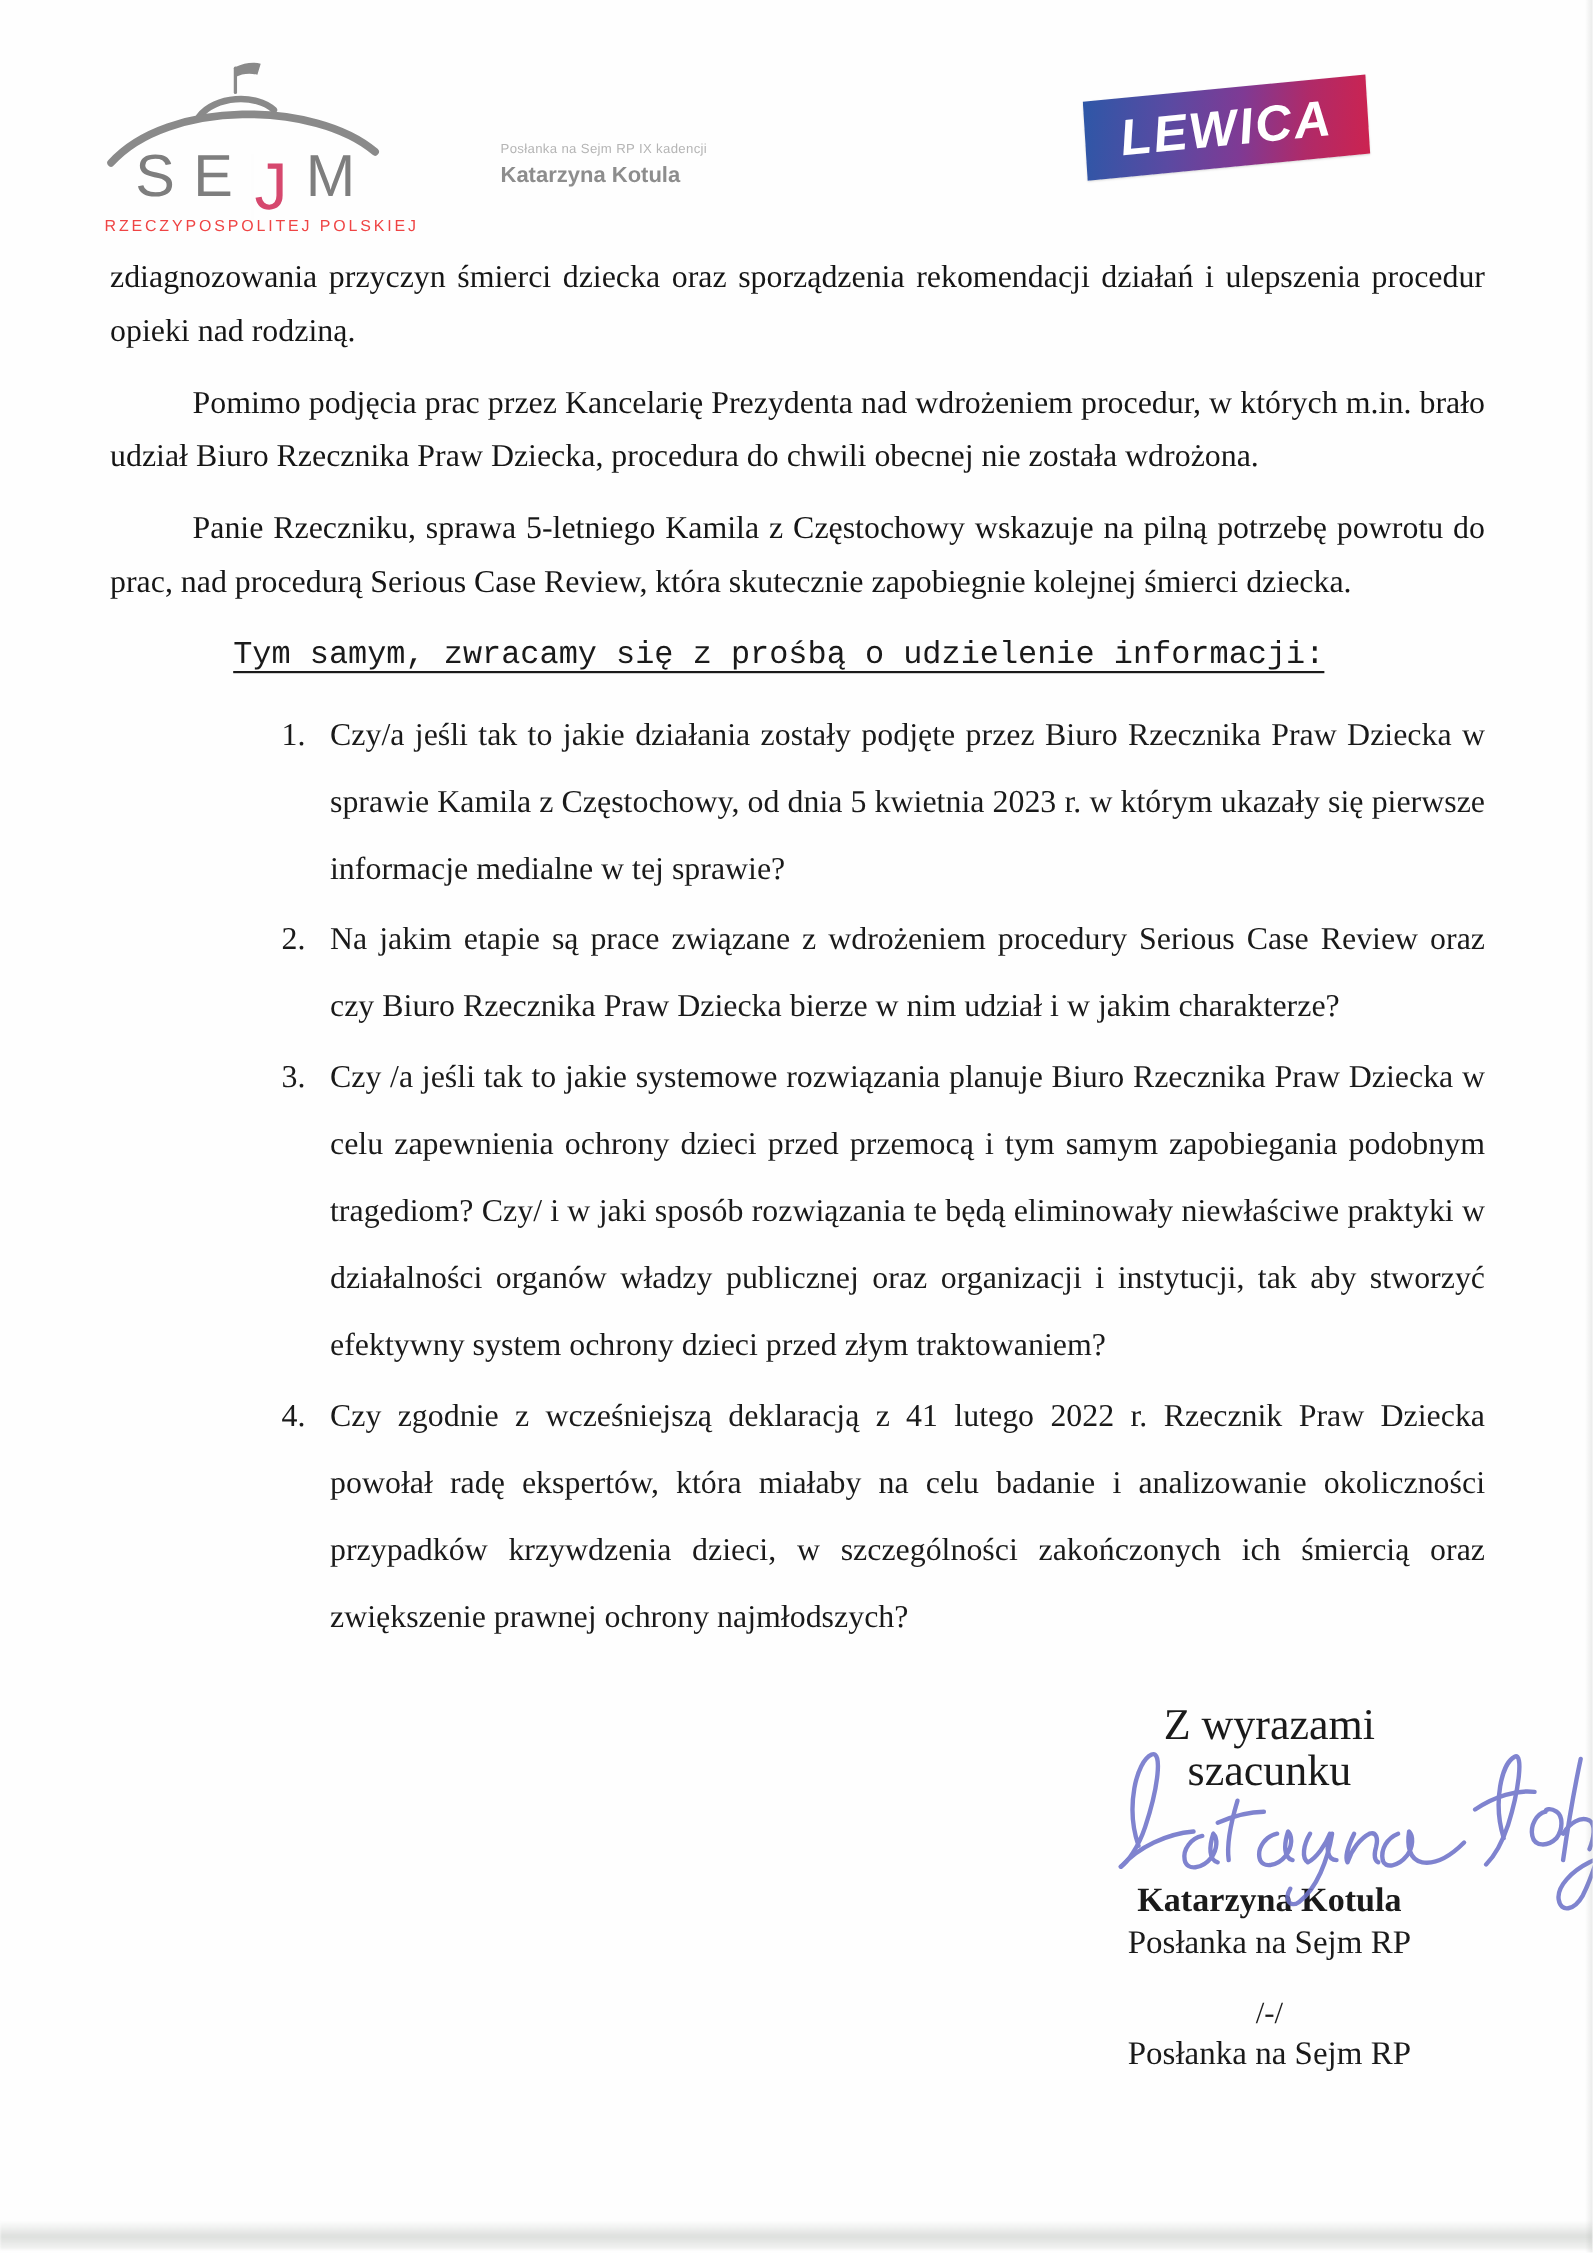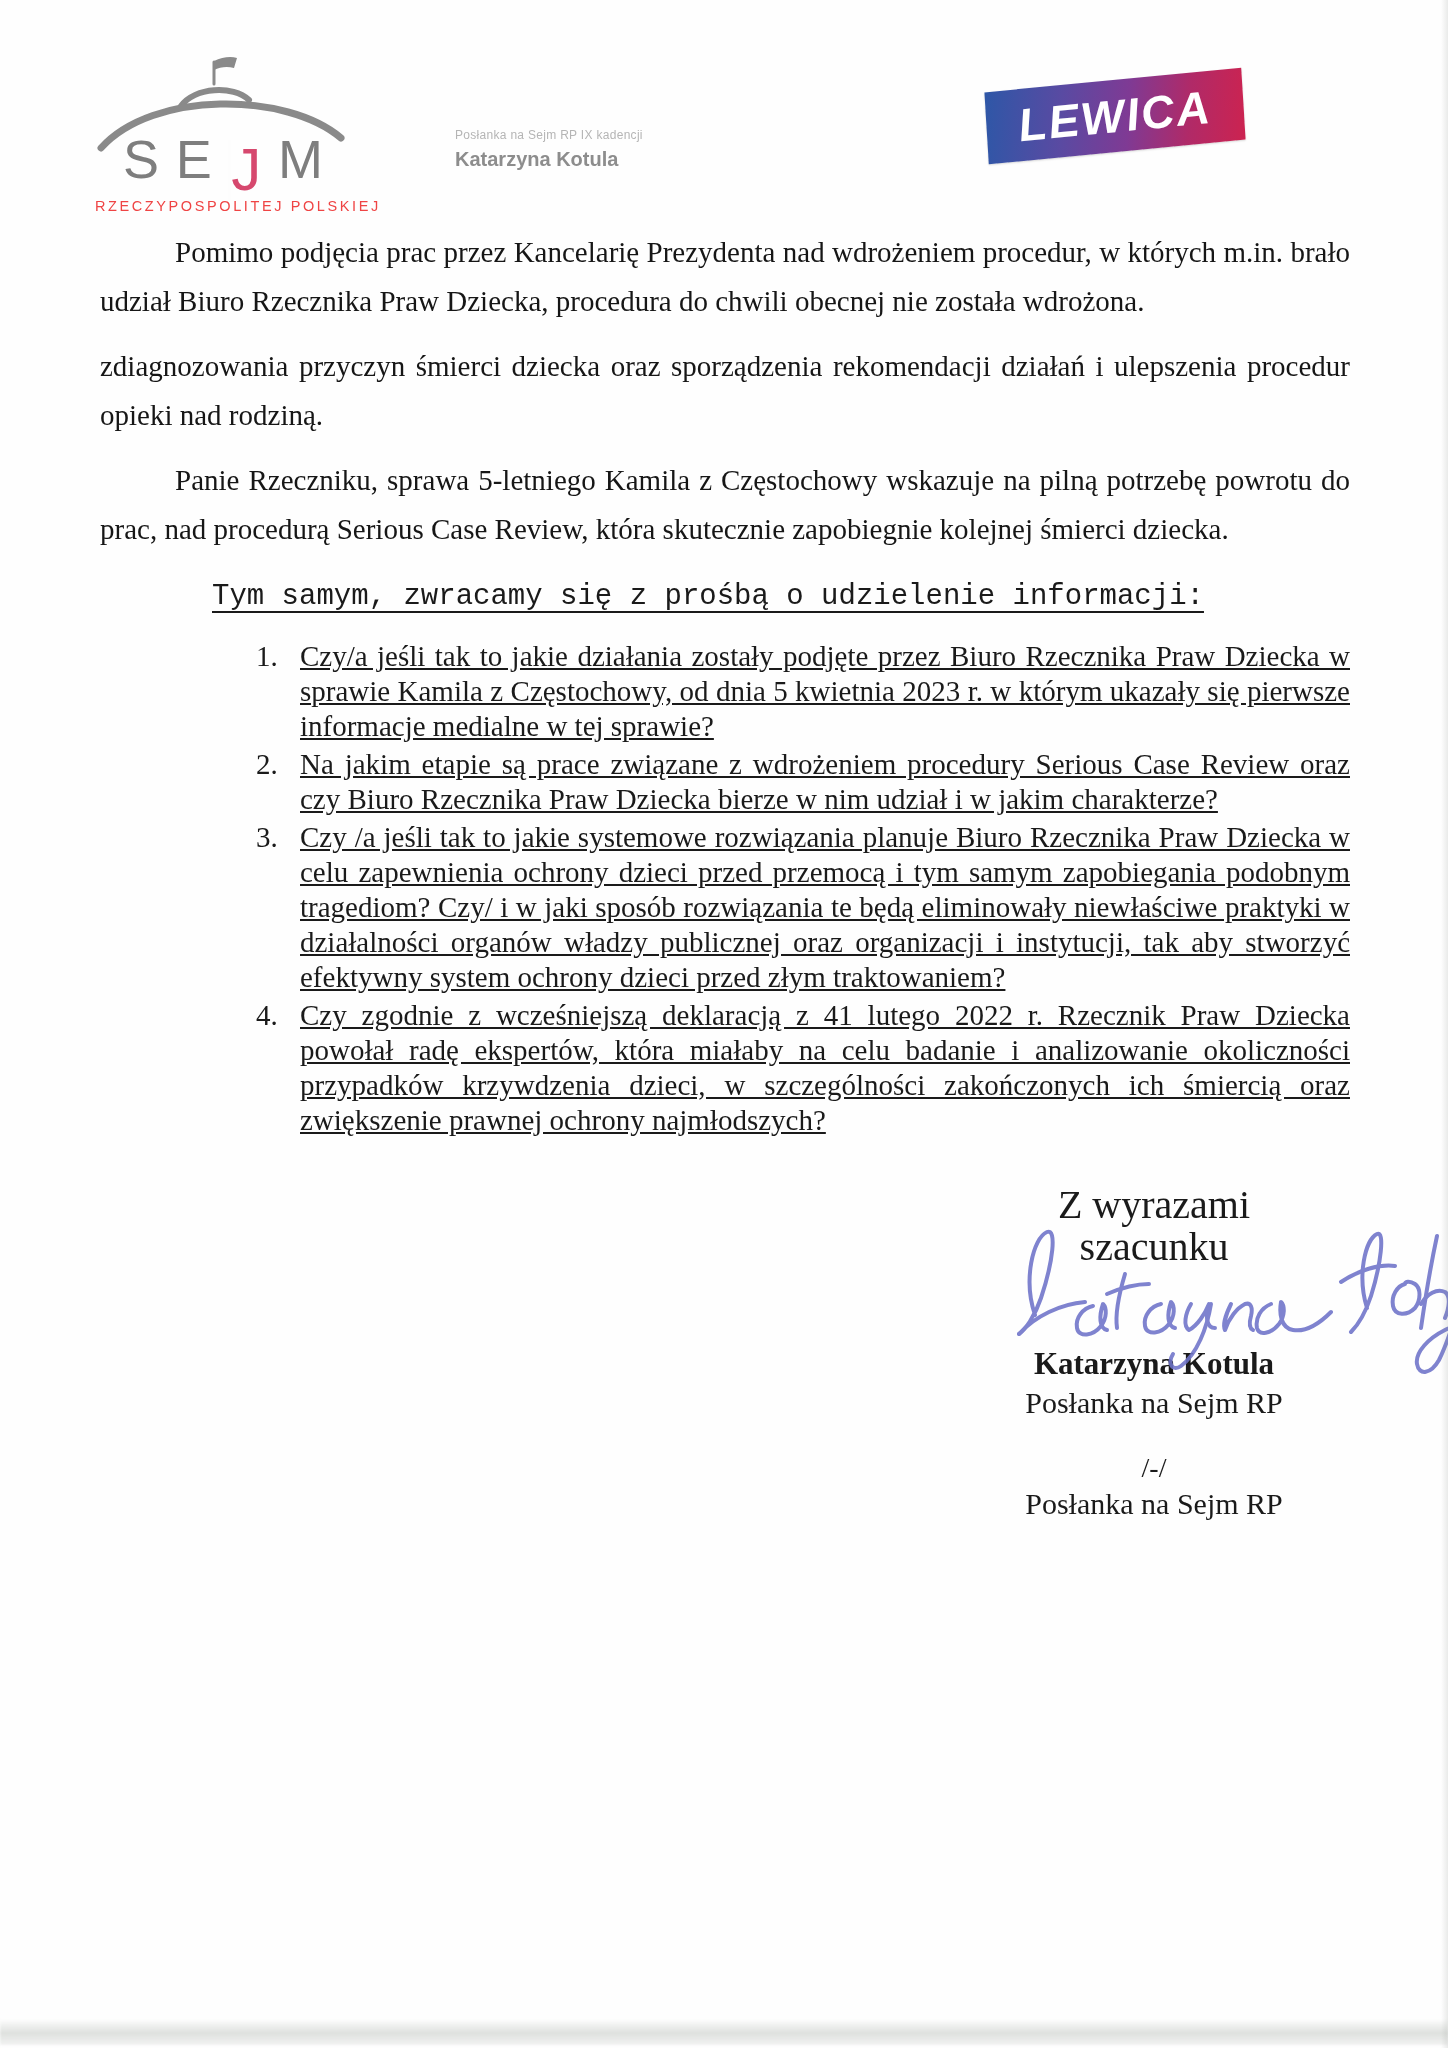--- a/index.html
+++ b/index.html
@@ -74,24 +74,23 @@
     font-family:Liberation Mono, monospace;
   }
 
   ol.questions {
     list-style:none; counter-reset:q;
     margin:0; padding:0 0 0 200px;
   }
   ol.questions li {
     counter-increment:q;
     position:relative;
-    font-size:29px; line-height:35px;
+    font-size:29px; line-height:61px;
     text-align:justify;
     margin:0 0 3px 0;
-    text-decoration:underline;
   }
   ol.questions li::before {
     content:counter(q) ".";
     position:absolute; left:-44px; top:0;
   }
 
   
   .signature-block {
     position:relative;
     width:322px;
@@ -153,22 +152,22 @@
       <div class="sender-name">Katarzyna Kotula</div>
     </div>
 
     <div class="lewica-banner">
       <span>LEWICA</span>
     </div>
   </header>
 
   <main class="letter-body">
 
+    <p class="para">zdiagnozowania przyczyn śmierci dziecka oraz sporządzenia rekomendacji działań i ulepszenia procedur opieki nad rodziną.</p>
     <p class="para indent">Pomimo podjęcia prac przez Kancelarię Prezydenta nad wdrożeniem procedur, w których m.in. brało udział Biuro Rzecznika Praw Dziecka, procedura do chwili obecnej nie została wdrożona.</p>
-    <p class="para">zdiagnozowania przyczyn śmierci dziecka oraz sporządzenia rekomendacji działań i ulepszenia procedur opieki nad rodziną.</p>
     <p class="para indent">Panie Rzeczniku, sprawa 5-letniego Kamila z Częstochowy wskazuje na pilną potrzebę powrotu do prac, nad procedurą Serious Case Review, która skutecznie zapobiegnie kolejnej śmierci dziecka.</p>
 
     <p class="request-heading">
       <span>Tym samym, zwracamy się z prośbą o udzielenie informacji:</span>
     </p>
 
     <ol class="questions">
       <li>Czy/a jeśli tak to jakie działania zostały podjęte przez Biuro Rzecznika Praw Dziecka w sprawie Kamila z Częstochowy, od dnia 5 kwietnia 2023 r. w którym ukazały się pierwsze informacje medialne w tej sprawie?</li>
       <li>Na jakim etapie są prace związane z wdrożeniem procedury Serious Case Review oraz czy Biuro Rzecznika Praw Dziecka bierze w nim udział i w jakim charakterze?</li>
       <li>Czy /a jeśli tak to jakie systemowe rozwiązania planuje Biuro Rzecznika Praw Dziecka w celu zapewnienia ochrony dzieci przed przemocą i tym samym zapobiegania podobnym tragediom? Czy/ i w jaki sposób rozwiązania te będą eliminowały niewłaściwe praktyki w działalności organów władzy publicznej oraz organizacji i instytucji, tak aby stworzyć efektywny system ochrony dzieci przed złym traktowaniem?</li>

